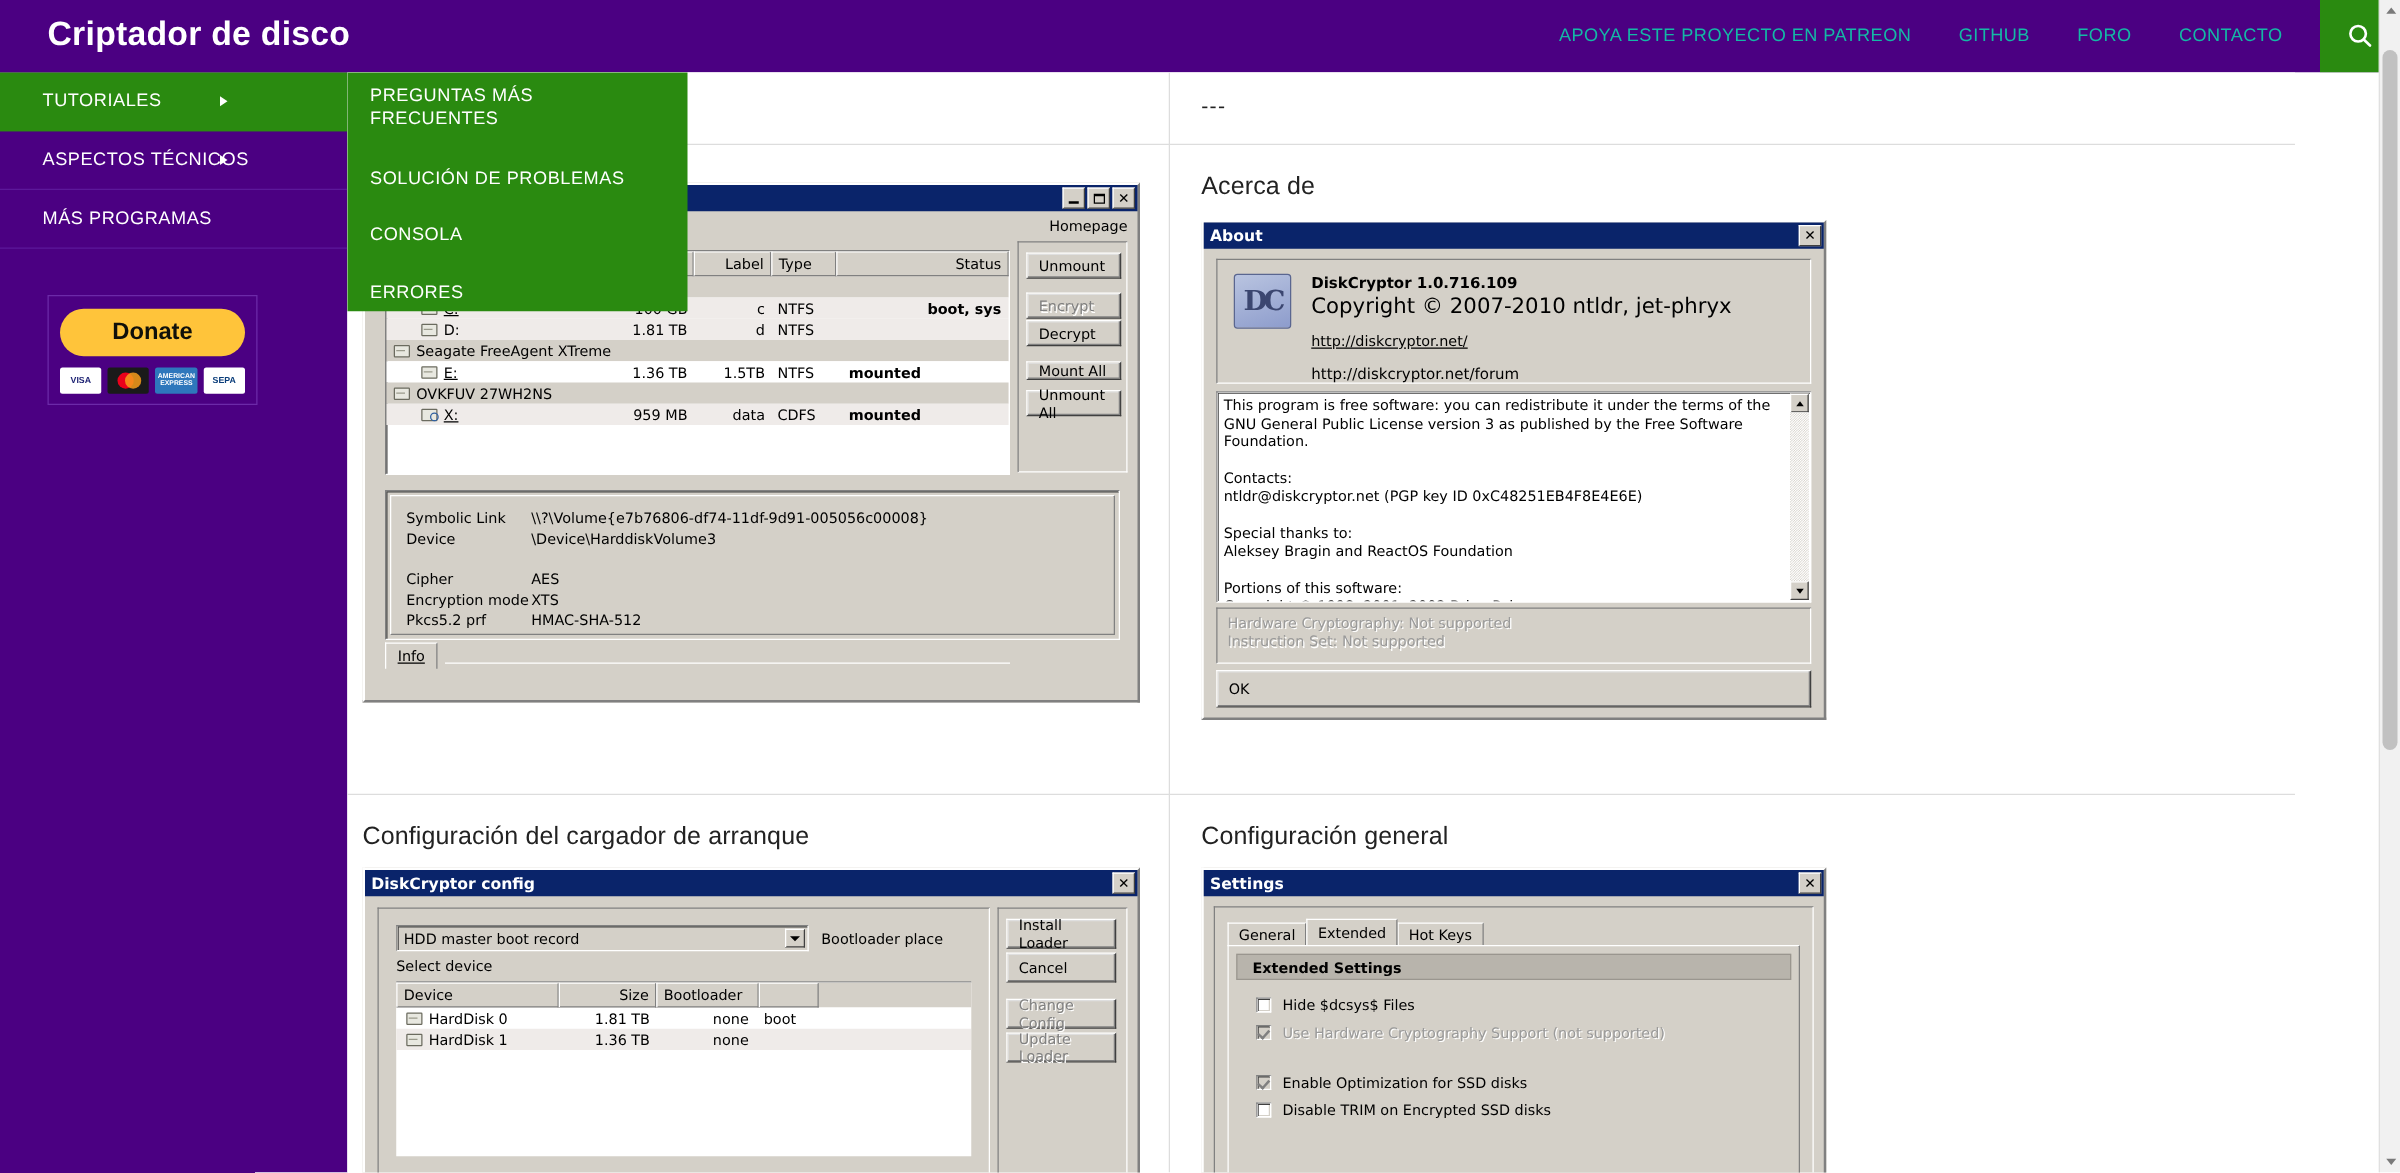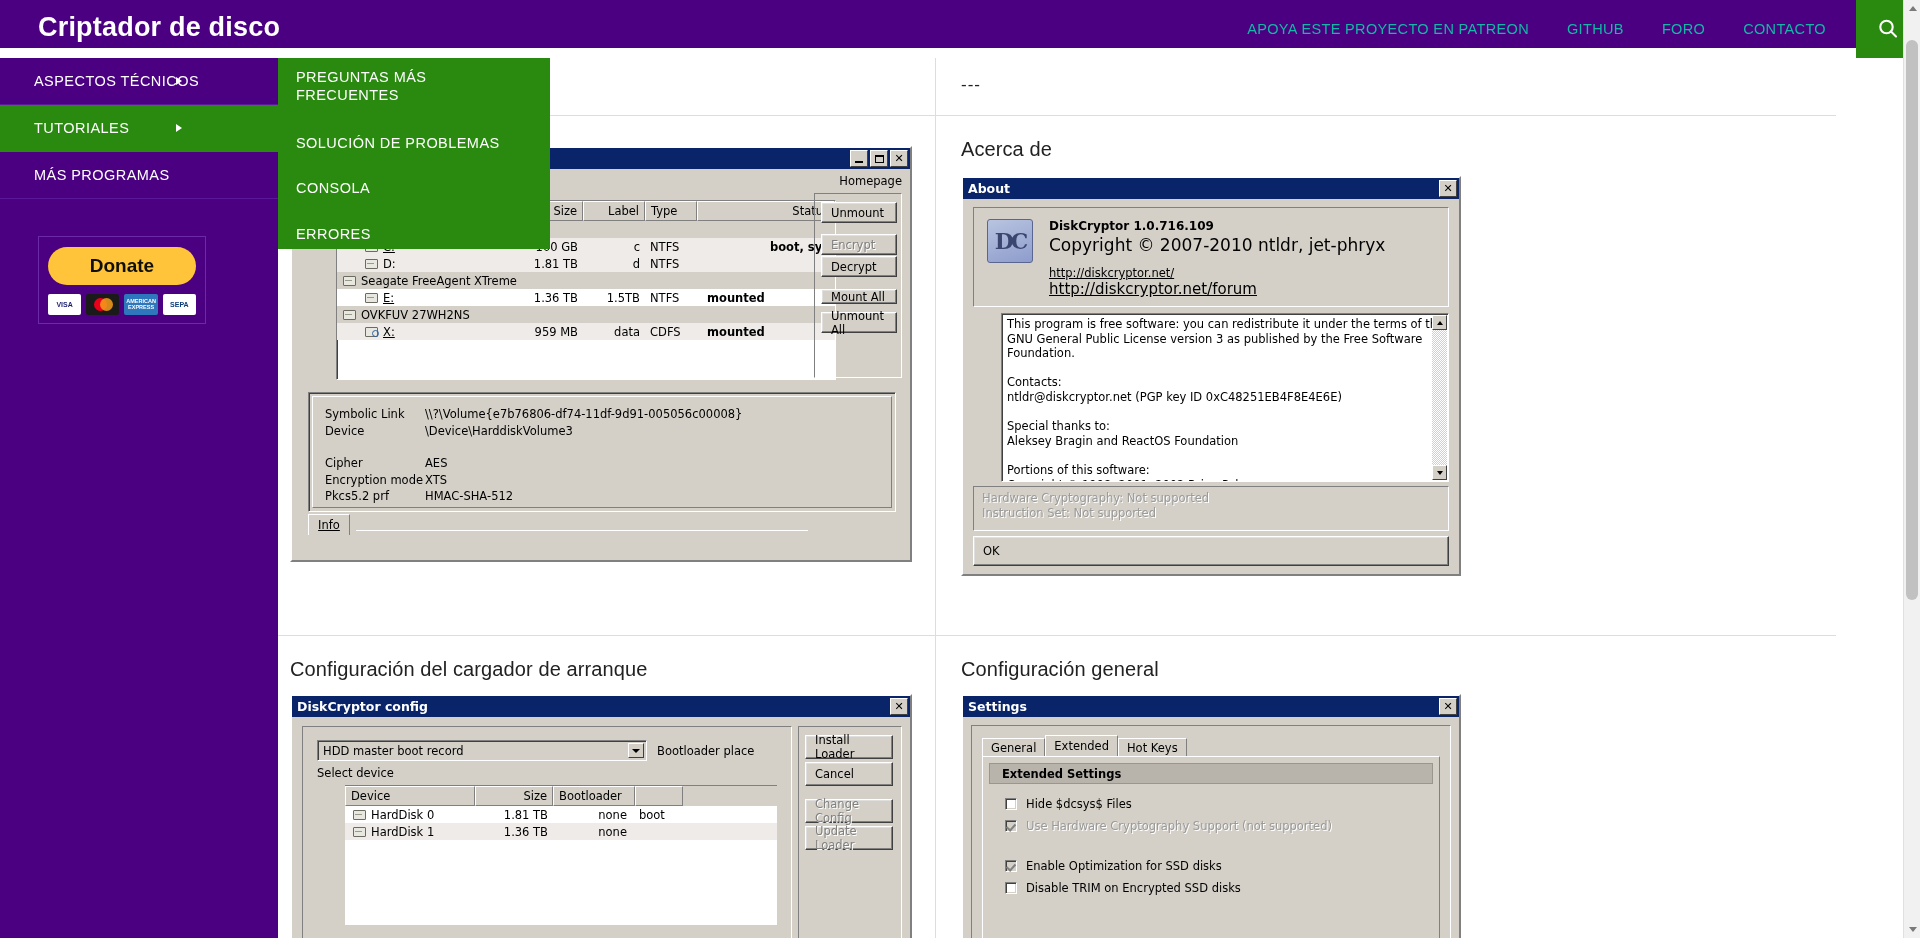--- a/index.html
+++ b/index.html
@@ -10,21 +10,21 @@
     background:#ffffff;
     overflow:hidden;
     position:relative;
   }
 
   
   #page { position:absolute; left:0; top:0; width:1920px; height:938px; background:#fff; }
 
   
   .topbar {
-    position:absolute; left:0; top:0; width:1920px; height:48px;
+    position:absolute; left:0; top:0; width:1920px; height:58px;
     background:#4b0082;
   }
   .brand {
     position:absolute; left:38px; top:12px;
     color:#fff; font-size:27px; font-weight:bold; letter-spacing:.2px;
     white-space:nowrap;
   }
   .topnav {
     position:absolute; right:75px; top:0; height:58px;
     display:flex; align-items:center; gap:0;
@@ -141,21 +141,21 @@
     box-shadow: inset -1px -1px 0 #808080, inset 1px 1px 0 #dfdfdf;
     font-size:11.5px; font-family:"DejaVu Sans", sans-serif; color:#000;
     display:flex; align-items:center; padding-left:9px; cursor:pointer;
   }
   .btn95.dis { color:#808080; text-shadow:1px 1px 0 #ffffff; cursor:default; }
   .sunken {
     border-top:1px solid #808080; border-left:1px solid #808080;
     border-right:1px solid #ffffff; border-bottom:1px solid #ffffff;
     box-shadow: inset 1px 1px 0 #404040;
   }
-  .field-white { background:#fff;margin-left:28px; }
+  .field-white { background:#fff; }
 
   .lv-head {
     display:flex; height:20px; background:#d4d0c8;
     font-size:11.5px; color:#000;
   }
   .lv-head > div {
     border-top:1px solid #fff; border-left:1px solid #fff;
     border-right:1px solid #808080; border-bottom:1px solid #808080;
     display:flex; align-items:center; padding:0 5px; overflow:hidden; white-space:nowrap;
   }
@@ -278,26 +278,26 @@
     </div>
     <div class="searchbtn">
       <svg width="24" height="24" viewBox="0 0 24 24">
         <circle cx="10.5" cy="10" r="6.2" fill="none" stroke="#fff" stroke-width="2.1"></circle>
         <line x1="15" y1="14.6" x2="20" y2="19.4" stroke="#fff" stroke-width="2.1" stroke-linecap="round"></line>
       </svg>
     </div>
   </div>
 
   <div class="sidebar">
+    <div class="side-item active">
+      <span>TUTORIALES</span>
+      <span class="caret"></span>
+    </div>
     <div class="side-item">
       <span>ASPECTOS TÉCNICOS</span>
-      <span class="caret"></span>
-    </div>
-    <div class="side-item active">
-      <span>TUTORIALES</span>
       <span class="caret"></span>
     </div>
     <div class="side-item">
       <span>MÁS PROGRAMAS</span>
     </div>
 
     <div class="donate-box">
       <div class="donate-btn">Donate</div>
       <div class="cards">
         <div class="card visa">VISA</div>
@@ -471,21 +471,21 @@
           <span class="tb-btn">✕</span>
         </div>
 
         <div class="groupbox" style="position:absolute;left:10px;top:29px;right:10px;height:100px;">
           <div style="display:flex;padding:11px 0 0 13px;">
             <div class="dc-logo">DC</div>
             <div style="margin-left:16px;">
               <div style="font-size:12px;font-weight:bold;">DiskCryptor 1.0.716.109</div>
               <div style="font-size:17px;margin-top:2px;">Copyright © 2007-2010 ntldr, jet-phryx</div>
               <div style="font-size:11.5px;margin-top:11px;text-decoration:underline;color:#000;">http://diskcryptor.net/</div>
-              <div style="font-size:15px;margin-top:0;text-decoration:underline;color:#000;">http://diskcryptor.net/forum</div>
+              <div style="font-size:12px;margin-top:12px;color:#000;">http://diskcryptor.net/forum</div>
             </div>
           </div>
         </div>
 
         <div class="sunken field-white" style="position:absolute;left:10px;top:135px;right:10px;height:169px;overflow:hidden;">
           <div class="mono-txt" style="padding:3px 20px 0 5px;font-family:'DejaVu Sans',sans-serif;">This program is free software: you can redistribute it under the terms of the
 GNU General Public License version 3 as published by the Free Software
 Foundation.
 
 Contacts:

